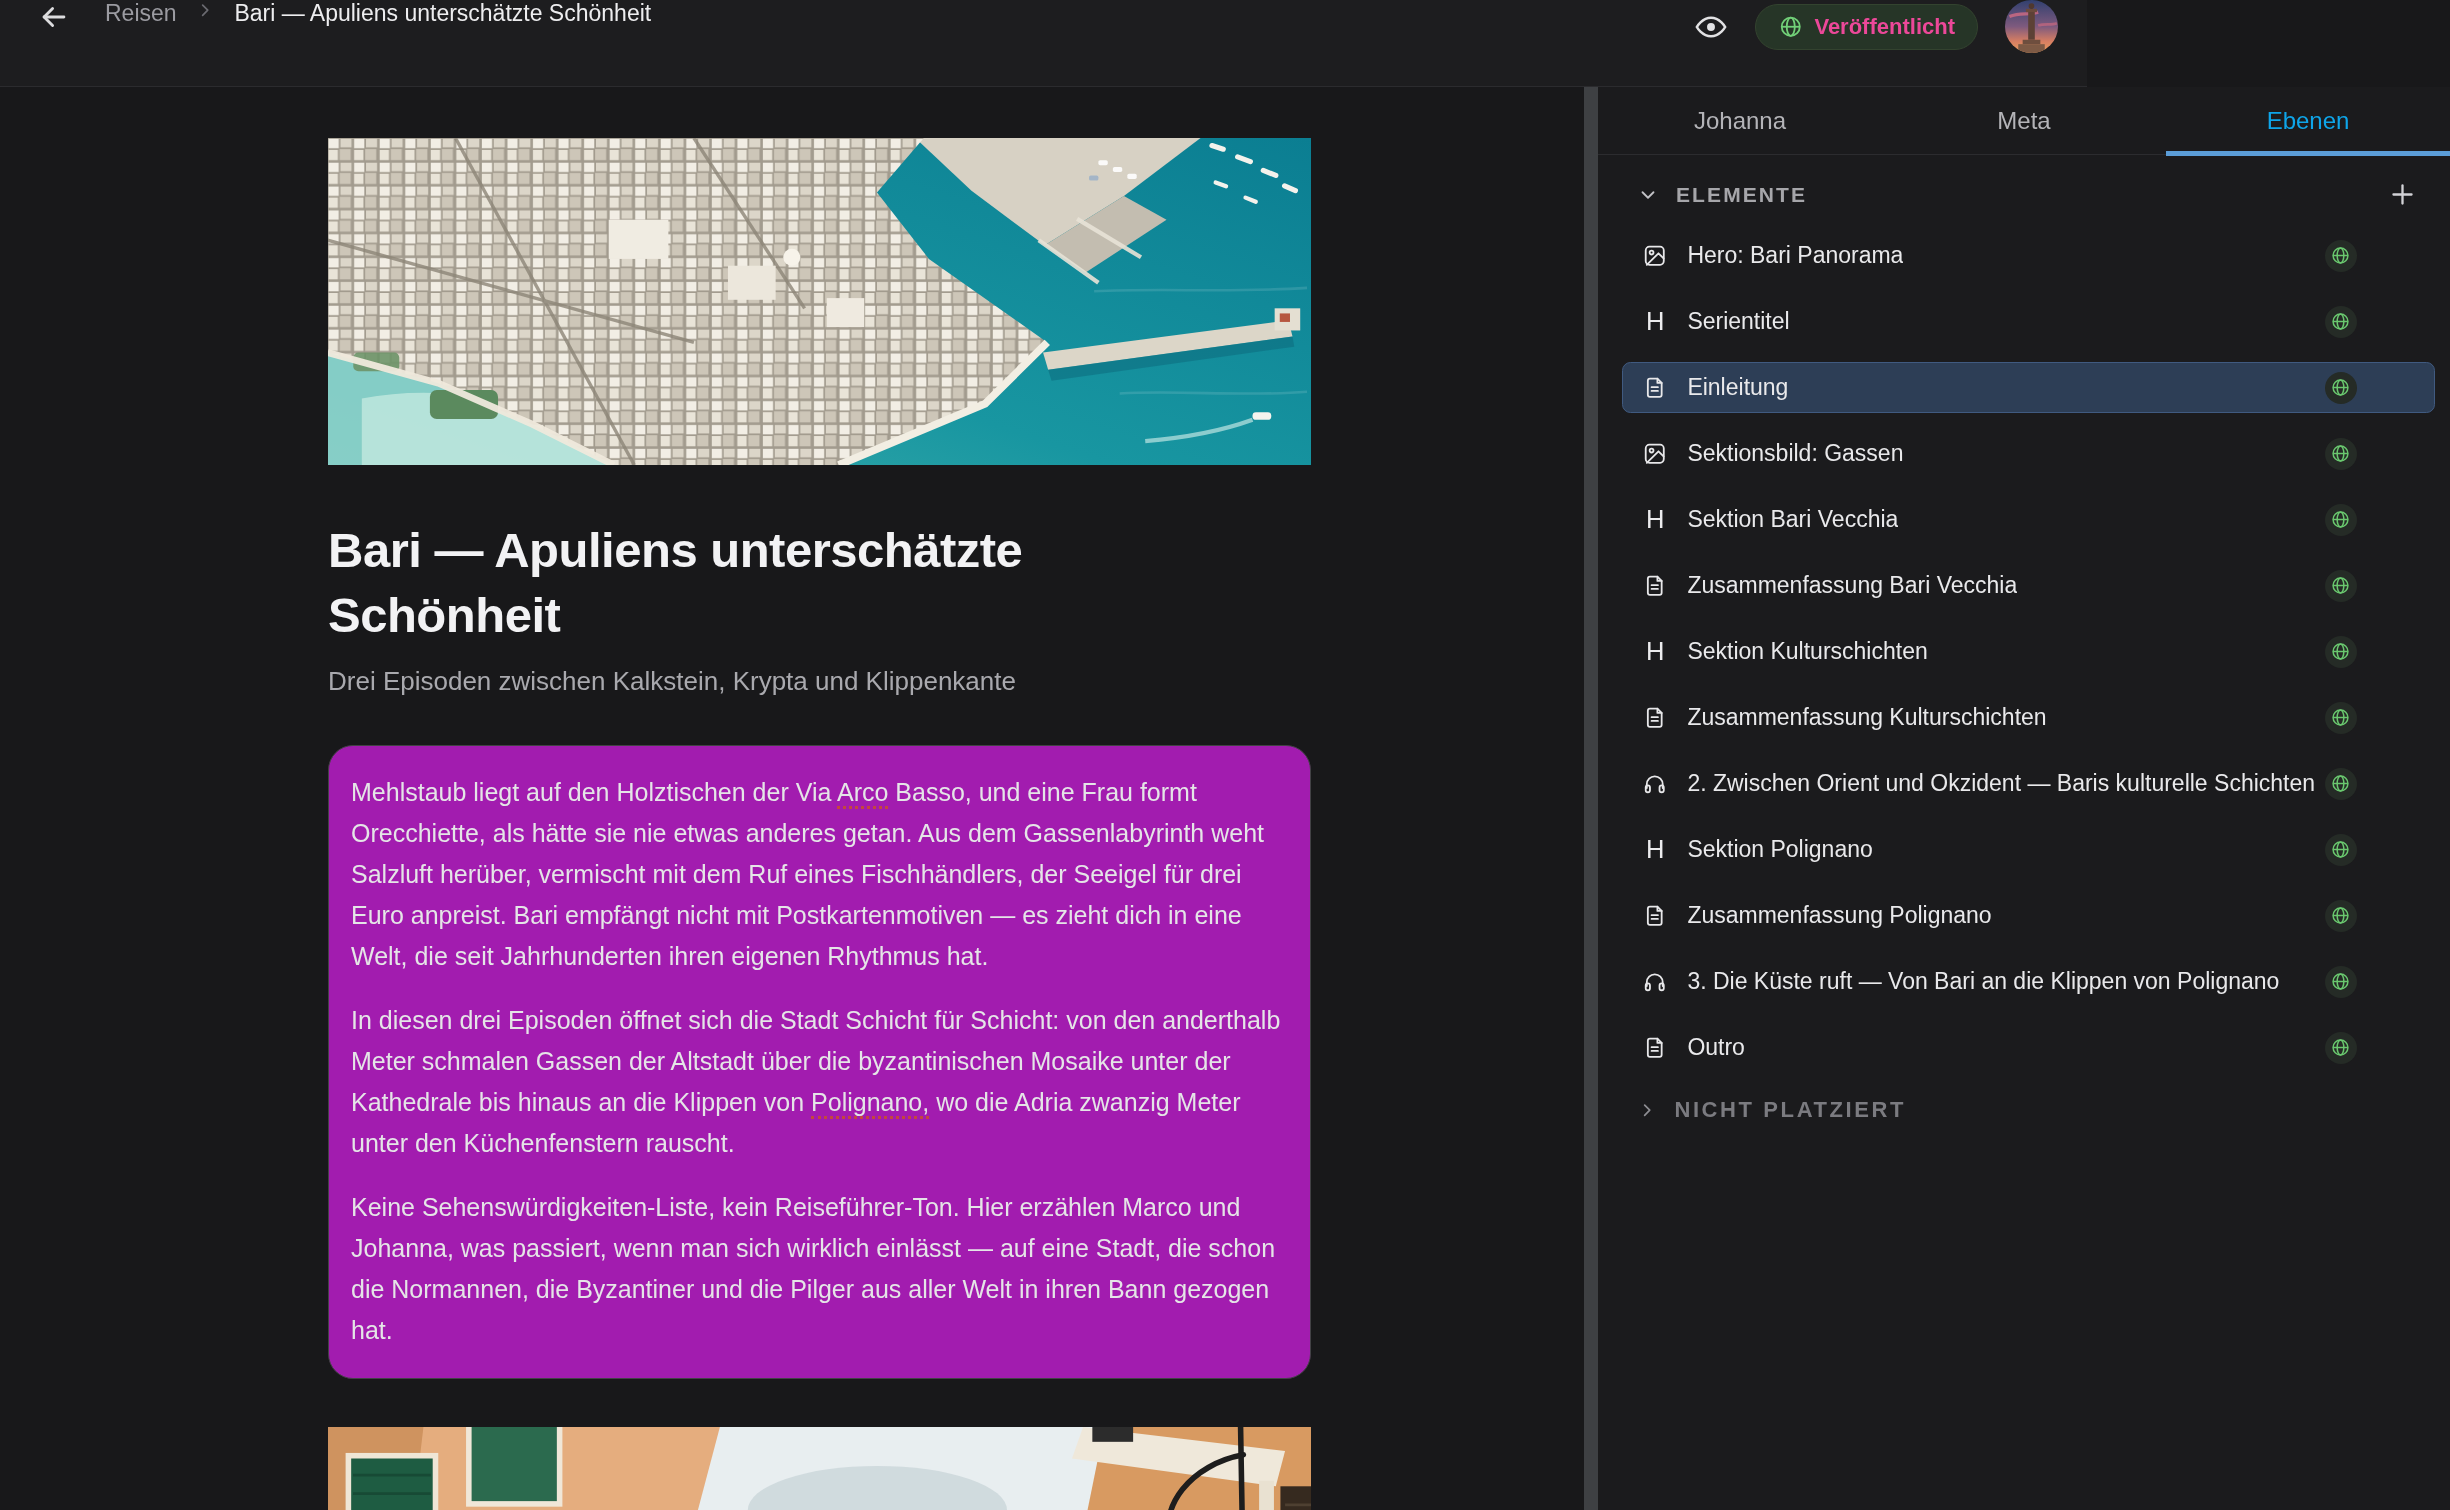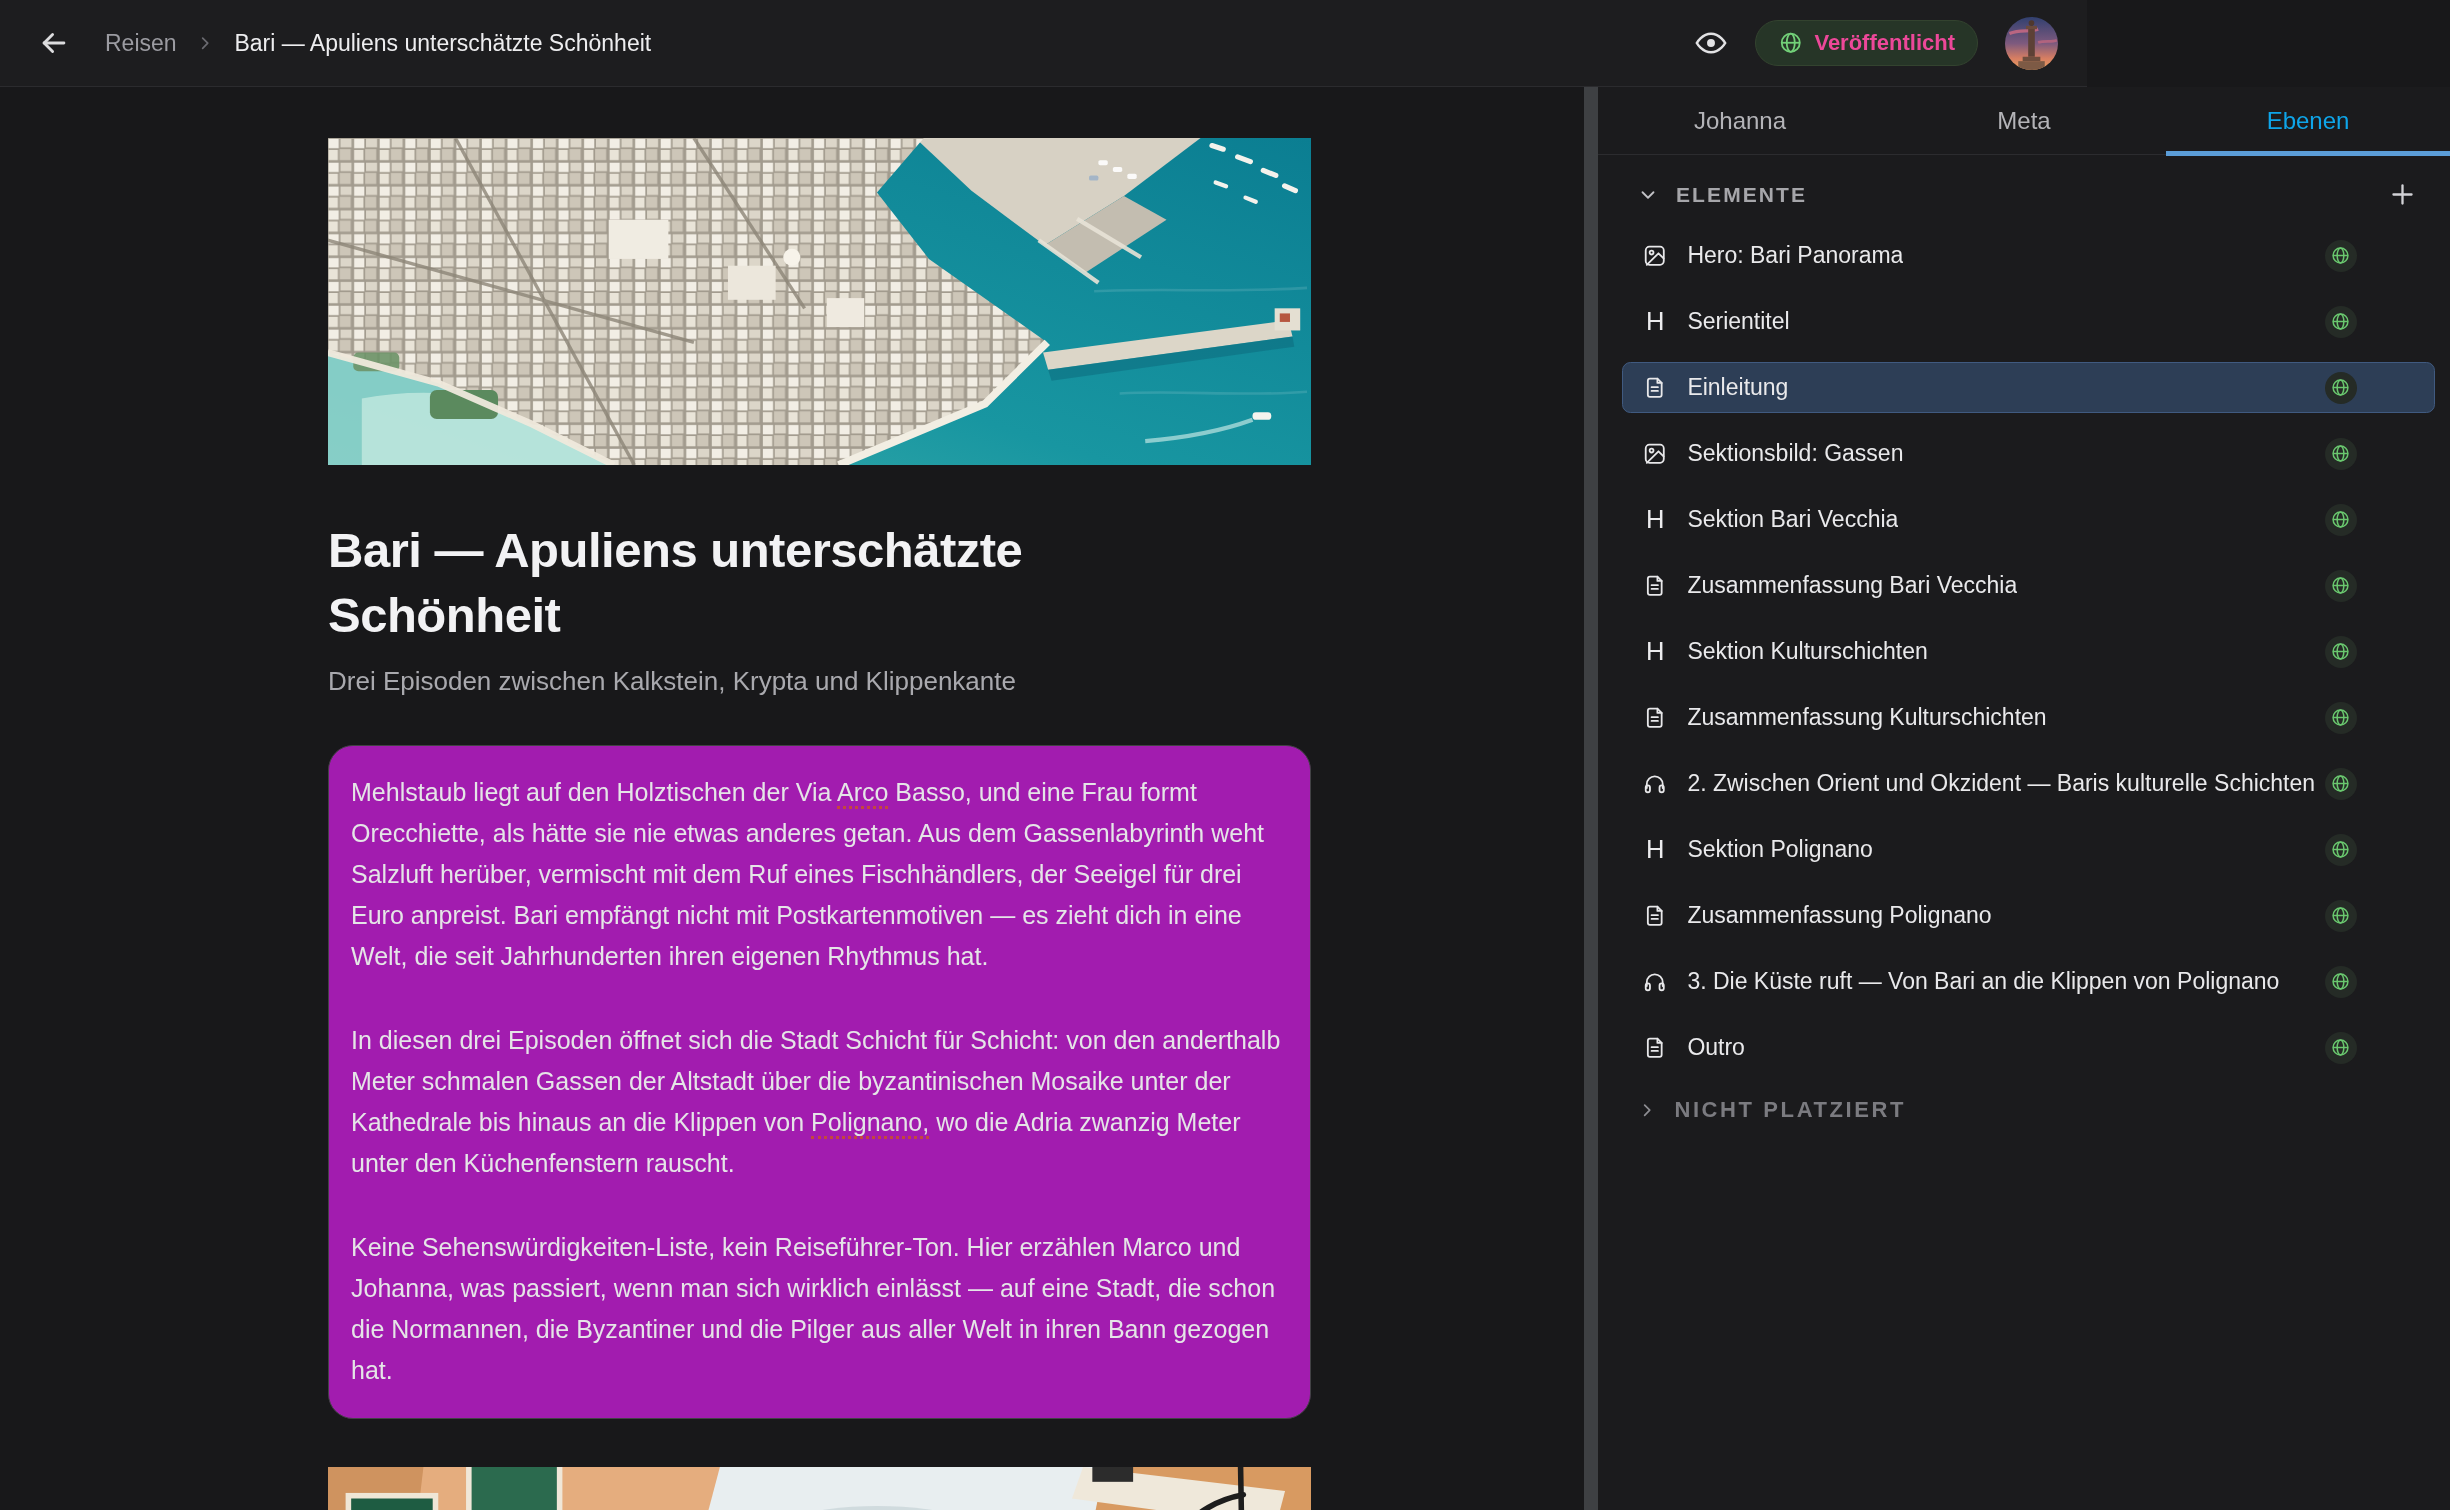--- a/index.html
+++ b/index.html
@@ -3,21 +3,21 @@
 <meta charset="utf-8">
 <style>
   * { margin:0; padding:0; box-sizing:border-box; }
   html,body { width:2450px; height:1511px; overflow:hidden; background:#121214;
     font-family:"Liberation Sans", sans-serif; }
   .stage { position:relative; width:2450px; height:1511px; background:#18181a; }
 
   
   .topbar { position:absolute; left:0; top:0; width:2087px; height:87px;
     background:#1d1d1f; border-bottom:1.7px solid #2b2b2e;
-    display:flex; align-items:center; padding:0 29px 0 37px; z-index:9; }
+    display:flex; align-items:flex-start; padding:0 29px 0 37px; z-index:9; }
   .iconbtn { display:flex; align-items:center; justify-content:center; cursor:pointer; }
   .back { width:34px; height:34px; }
   .crumb-section { margin-left:34px; font-size:23px; color:#9b9ba1; cursor:pointer; }
   .crumb-chev { margin:0 18.7px; width:20.4px; height:20.4px; display:flex; align-items:center; }
   .crumb-page { font-size:23px; font-weight:500; color:#ededef; }
   .topbar-right { margin-left:auto; display:flex; align-items:center; gap:27px; }
   .eye { width:34px; height:34px; }
   .pill { display:flex; align-items:center; gap:11px; height:46px; padding:0 22px;
     border-radius:23px; background:#263527; border:0.9px solid #33432f; cursor:pointer; }
   .pill svg { width:25.5px; height:25.5px; }
@@ -30,21 +30,21 @@
     background:#18181a; overflow:hidden; }
   .content { width:983px; margin:51px 0 0 328px; }
   .hero { width:983px; height:327px; overflow:hidden; background:#0b7e92; cursor:pointer; }
   .hero svg { width:100%; height:100%; display:block; }
   .h1 { margin-top:53px; max-width:910px; font-size:49px; line-height:1.32; font-weight:700;
     letter-spacing:-0.5px; color:#f2f2f4; cursor:text; }
   .sub { margin-top:18.7px; font-size:26px; color:#a9a9ae; cursor:text; }
   .textbox { margin-top:48px; border:1.7px solid #424245; border-radius:25px;
     background:#a21caf; padding:25.5px 22px 27px 22px; cursor:text; }
   .body-par { font-size:25px; line-height:41px; color:#e5e5e7; }
-  .body-par + .body-par { margin-top:43px; }
+  .body-par + .body-par { margin-top:23px; }
   .spell { border-bottom:3.4px dotted #c4473e; }
   .alley { margin-top:48px; width:983px; height:315px; overflow:hidden; background:#e8eef0; cursor:pointer; }
   .alley svg { width:100%; height:100%; display:block; }
 
   
   .divider { position:absolute; left:1584px; top:87px; width:13.6px; height:1424px;
     background:#3e4043; cursor:col-resize; }
 
   
   .panel { position:absolute; left:1598px; top:87px; width:852px; height:1424px;

